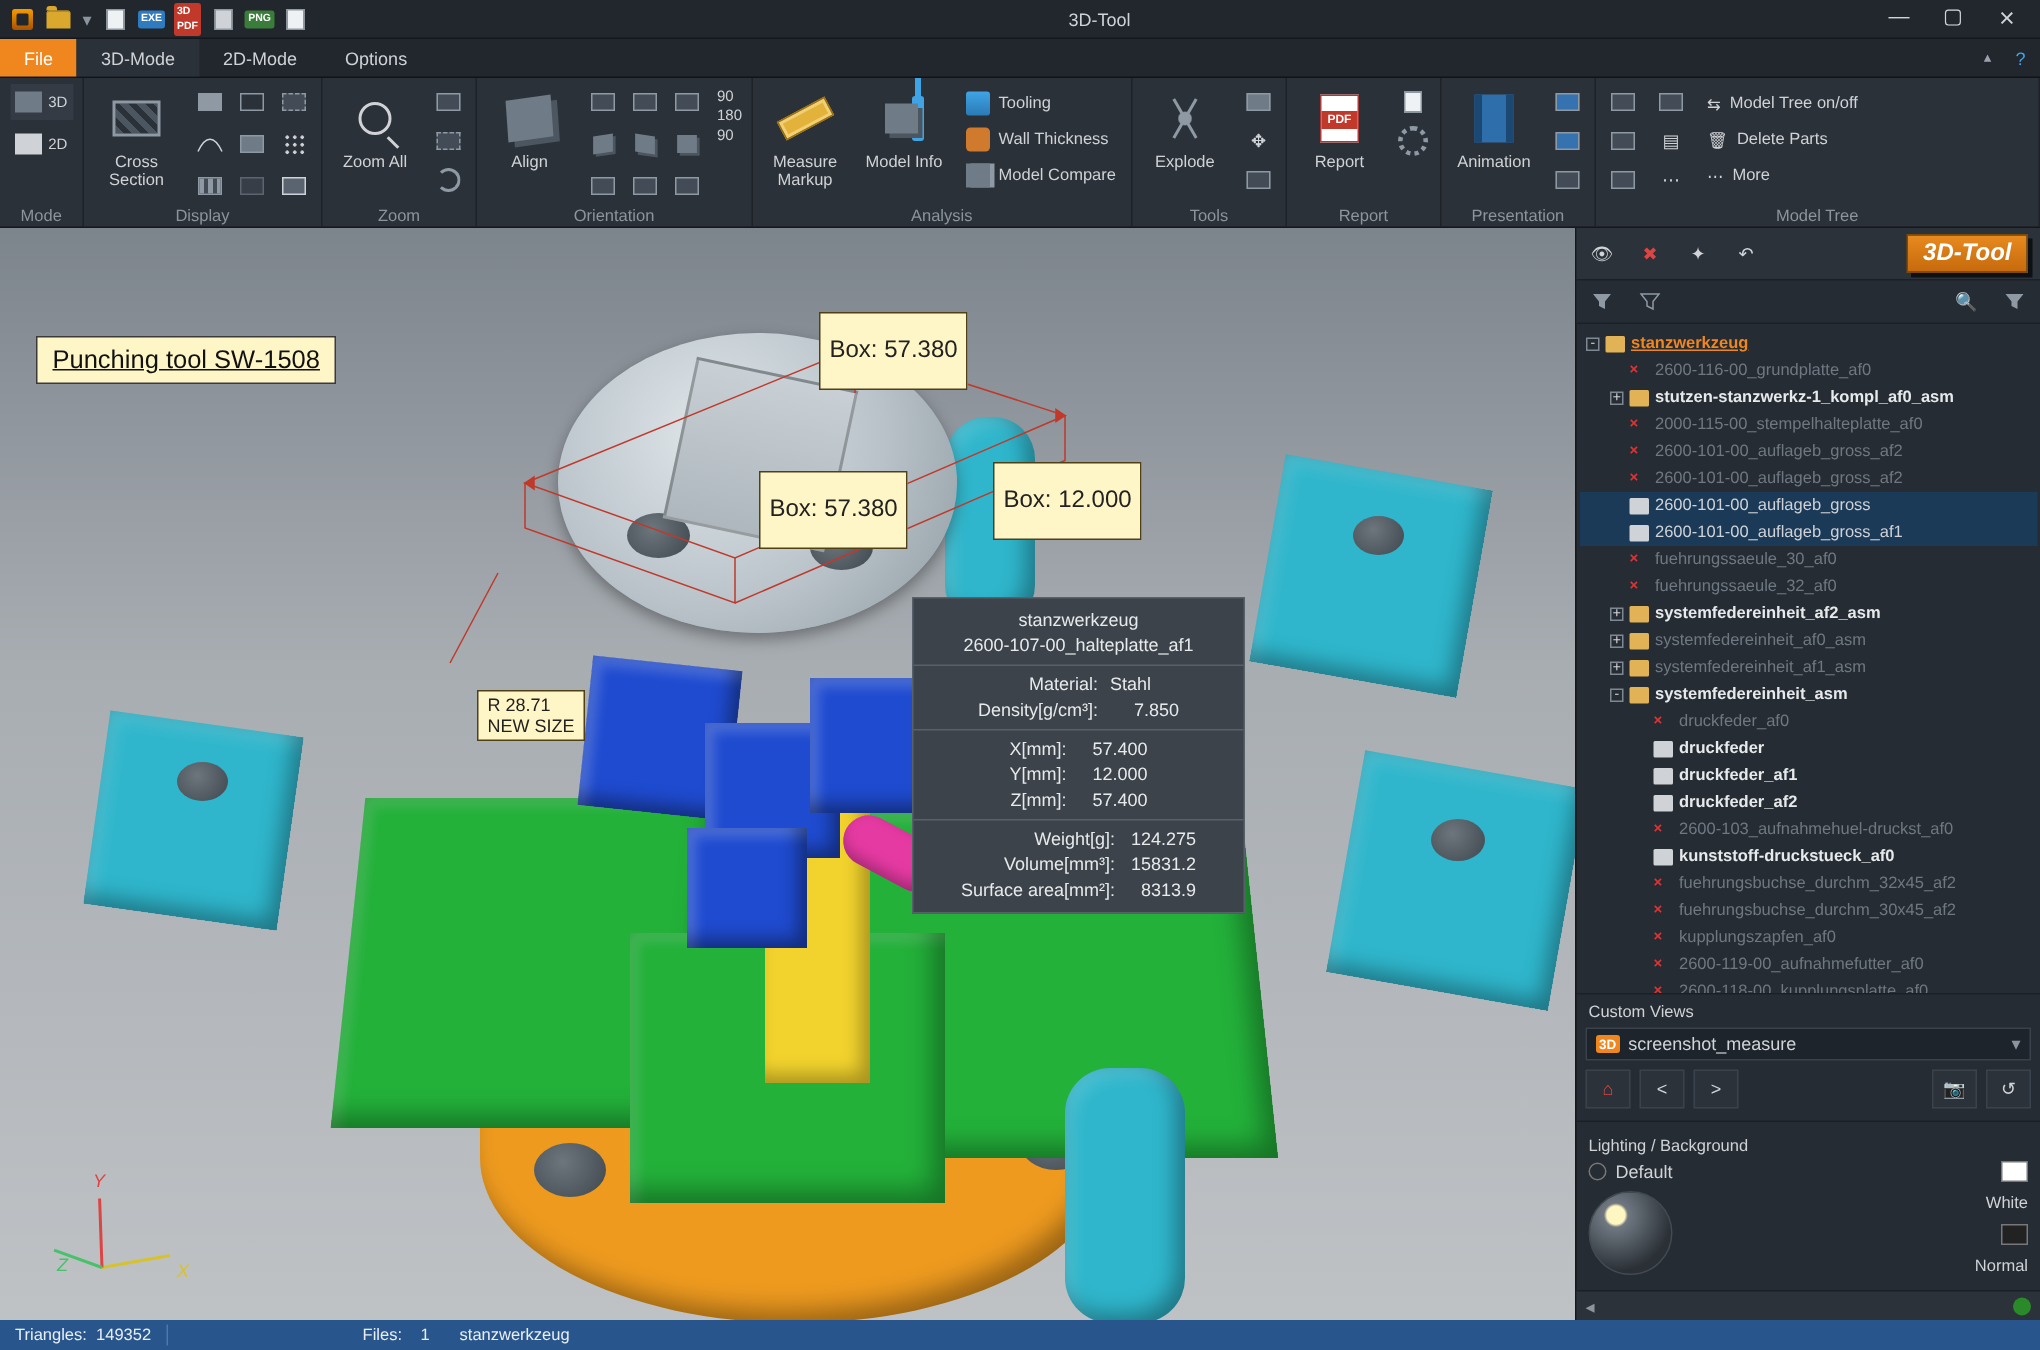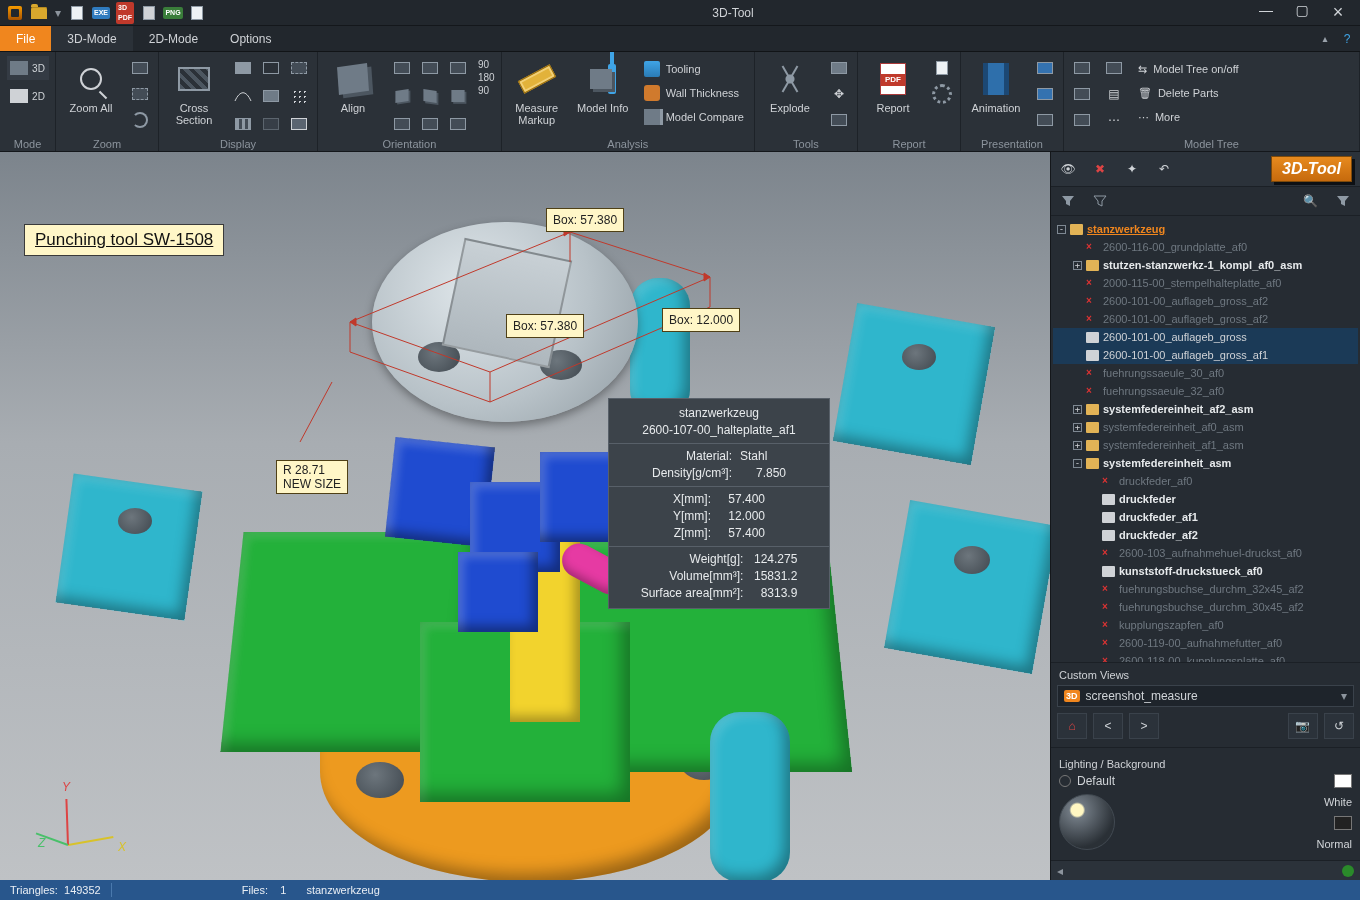--- a/index.html
+++ b/index.html
@@ -76,22 +76,22 @@
 
 .solid { position:absolute; }
 .cyan  { background:#2fb6cc; box-shadow: inset -6px -6px 14px rgba(0,0,0,.35), inset 6px 6px 10px rgba(255,255,255,.15);}
 .green { background:#23b13a; box-shadow: inset -8px -8px 18px rgba(0,0,0,.35), inset 6px 6px 8px rgba(255,255,255,.15);}
 .blue  { background:#1f4bd0; box-shadow: inset -6px -6px 12px rgba(0,0,0,.4), inset 6px 6px 8px rgba(255,255,255,.2);}
 .orange{ background:#ed9a1f; box-shadow: inset -8px -8px 16px rgba(0,0,0,.35);}
 .yellow{ background:#f2d32d; box-shadow: inset -6px -6px 12px rgba(0,0,0,.3);}
 .pink  { background:#e63aa3; box-shadow: inset -4px -4px 10px rgba(0,0,0,.3);}
 .disc  { border-radius:50%; background: radial-gradient(circle at 38% 34%, #dfe6ea, #b8c2c8 55%, #8f9aa1); box-shadow: 0 4px 10px rgba(0,0,0,.35);}
 .hole  { position:absolute; border-radius:50%; background: radial-gradient(circle at 40% 35%, #6d767d, #3f474e);}
-.bbox-lbl { position:absolute; background:#fff6c7; border:1px solid #4f4016; color:#222; font-size:12px; padding:4px 6px; white-space:nowrap; }
-.note     { position:absolute; background:#fff6c7; border:1px solid #4f4016; color:#222; font-size:12px; padding:2px 6px; }
+.bbox-lbl { position:absolute; background:#fff6c7; border:1px solid #4f4016; color:#222; font-size:16px; padding:16px 6px; white-space:nowrap; }
+.note     { position:absolute; background:#fff6c7; border:1px solid #4f4016; color:#222; font-size:12px; padding:2px 6px;margin-left:42px; }
 #titlecard{ position:absolute; left:24px; top:72px; background:#fff6c7; border:1px solid #3a3a3a; color:#111; font-size:17px; padding:5px 10px;text-decoration:underline; }
 
 #info-tooltip{ position:absolute; background:#3c434a; color:#e7eaec; font-size:12px; border:1px solid #586069; padding:6px 10px; text-align:center; line-height:17px; }
 #info-tooltip hr{ border:none; border-top:1px solid #586069; margin:4px -10px; }
 #info-tooltip table{ margin:0 auto; border-collapse:collapse;}
 #info-tooltip td{ padding:0 4px; }
 #info-tooltip td:first-child{ text-align:right;}
 #info-tooltip td:last-child{ text-align:right; min-width:54px;}
 
 
@@ -215,81 +215,81 @@
           </div>
       </div>
     </div>
     <div class="label">Mode</div>
   </div>
 
   <div class="group">
     <div class="body">
       <div class="bigbtn">
         <div class="glyph">
-            <div class="g-zoom"></div>
-          </div>
-        <div class="cap">Zoom All</div>
-      </div>
-      <div class="stackv">
-        <div class="cellbtn">
-            <div class="g-box"></div>
-          </div>
-        <div class="cellbtn">
-            <div class="g-box" style="border-style:dashed"></div>
-          </div>
-        <div class="cellbtn">
-            <div style="width:16px;height:16px;border:2px solid #8e99a4;border-radius:50%;border-left-color:transparent"></div>
-          </div>
-      </div>
-    </div>
-    <div class="label">Zoom</div>
+            <div class="g-plane"></div>
+          </div>
+        <div class="cap" style="white-space:pre;">Cross
+Section</div>
+      </div>
+      <div class="smallgrid">
+        <div class="sb">
+            <div class="g-box" style="background:#8e99a4"></div>
+          </div>
+        <div class="sb">
+            <div class="g-box" style="background:none"></div>
+          </div>
+        <div class="sb">
+            <div class="g-box" style="background:#434c56;border-style:dashed"></div>
+          </div>
+        <div class="sb">
+            <svg width="18" height="14">
+              <path d="M1 12 C6 1 12 1 17 12" stroke="#cfd2d6" fill="none"></path>
+            </svg>
+          </div>
+        <div class="sb">
+            <div class="g-box" style="background:#6f7b87"></div>
+          </div>
+        <div class="sb">
+            <div style="width:14px;height:14px;background:radial-gradient(#cfd2d6 1px,transparent 1px) 0 0/5px 5px"></div>
+          </div>
+        <div class="sb">
+            <div class="g-box" style="background:repeating-linear-gradient(90deg,#8e99a4 0 3px,#434c56 3px 6px)"></div>
+          </div>
+        <div class="sb">
+            <div class="g-box" style="background:#434c56;opacity:.5"></div>
+          </div>
+        <div class="sb">
+            <div class="g-box" style="background:#5a6470;border-color:#cfd2d6"></div>
+          </div>
+      </div>
+    </div>
+    <div class="label">Display</div>
   </div>
 
   <div class="group">
     <div class="body">
       <div class="bigbtn">
         <div class="glyph">
-            <div class="g-plane"></div>
-          </div>
-        <div class="cap" style="white-space:pre;">Cross
-Section</div>
-      </div>
-      <div class="smallgrid">
-        <div class="sb">
-            <div class="g-box" style="background:#8e99a4"></div>
-          </div>
-        <div class="sb">
-            <div class="g-box" style="background:none"></div>
-          </div>
-        <div class="sb">
-            <div class="g-box" style="background:#434c56;border-style:dashed"></div>
-          </div>
-        <div class="sb">
-            <svg width="18" height="14">
-              <path d="M1 12 C6 1 12 1 17 12" stroke="#cfd2d6" fill="none"></path>
-            </svg>
-          </div>
-        <div class="sb">
-            <div class="g-box" style="background:#6f7b87"></div>
-          </div>
-        <div class="sb">
-            <div style="width:14px;height:14px;background:radial-gradient(#cfd2d6 1px,transparent 1px) 0 0/5px 5px"></div>
-          </div>
-        <div class="sb">
-            <div class="g-box" style="background:repeating-linear-gradient(90deg,#8e99a4 0 3px,#434c56 3px 6px)"></div>
-          </div>
-        <div class="sb">
-            <div class="g-box" style="background:#434c56;opacity:.5"></div>
-          </div>
-        <div class="sb">
-            <div class="g-box" style="background:#5a6470;border-color:#cfd2d6"></div>
-          </div>
-      </div>
-    </div>
-    <div class="label">Display</div>
+            <div class="g-zoom"></div>
+          </div>
+        <div class="cap">Zoom All</div>
+      </div>
+      <div class="stackv">
+        <div class="cellbtn">
+            <div class="g-box"></div>
+          </div>
+        <div class="cellbtn">
+            <div class="g-box" style="border-style:dashed"></div>
+          </div>
+        <div class="cellbtn">
+            <div style="width:16px;height:16px;border:2px solid #8e99a4;border-radius:50%;border-left-color:transparent"></div>
+          </div>
+      </div>
+    </div>
+    <div class="label">Zoom</div>
   </div>
 
   <div class="group">
     <div class="body">
       <div class="bigbtn">
         <div class="glyph">
             <div class="g-cube"></div>
           </div>
         <div class="cap">Align</div>
       </div>

